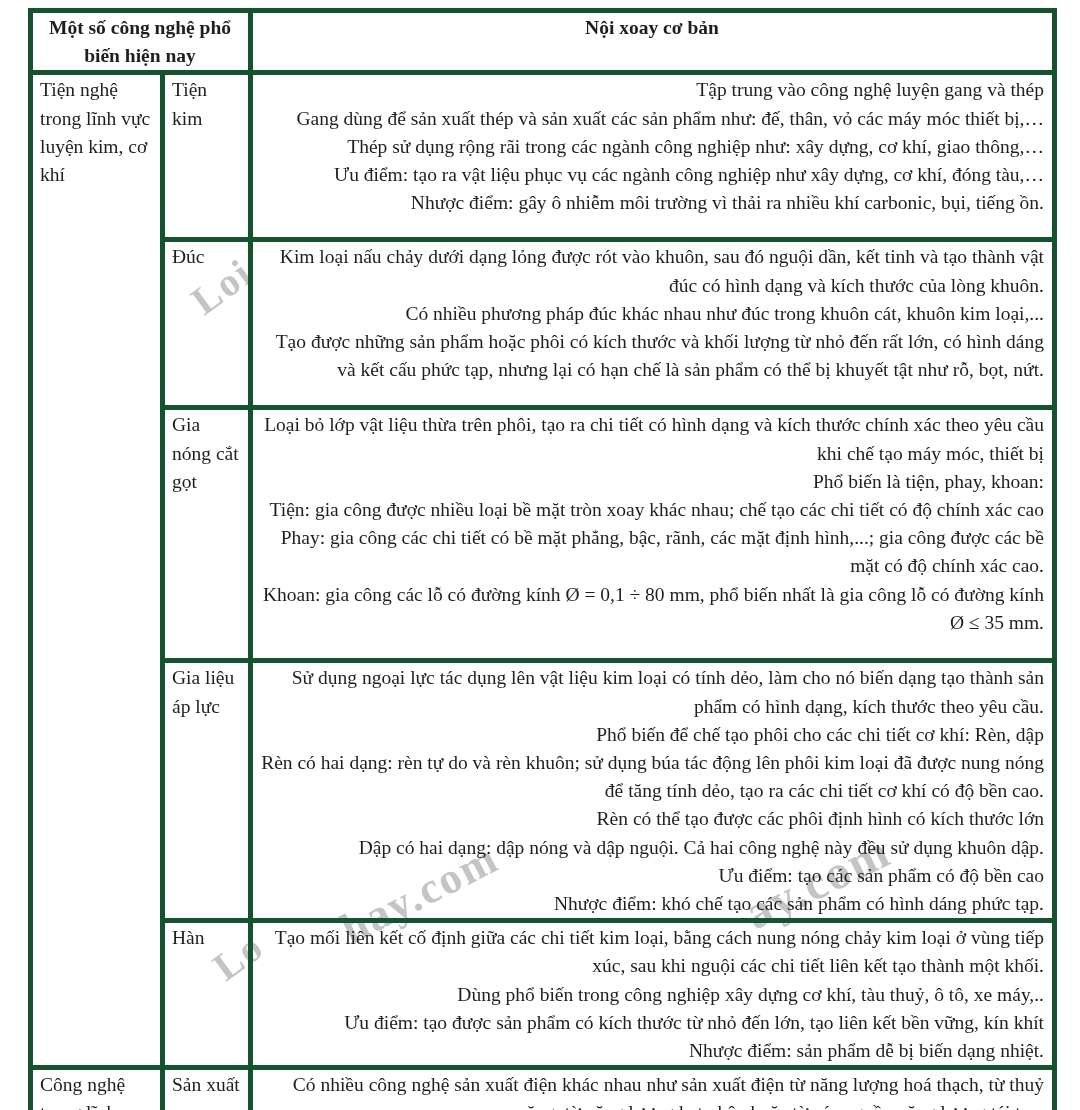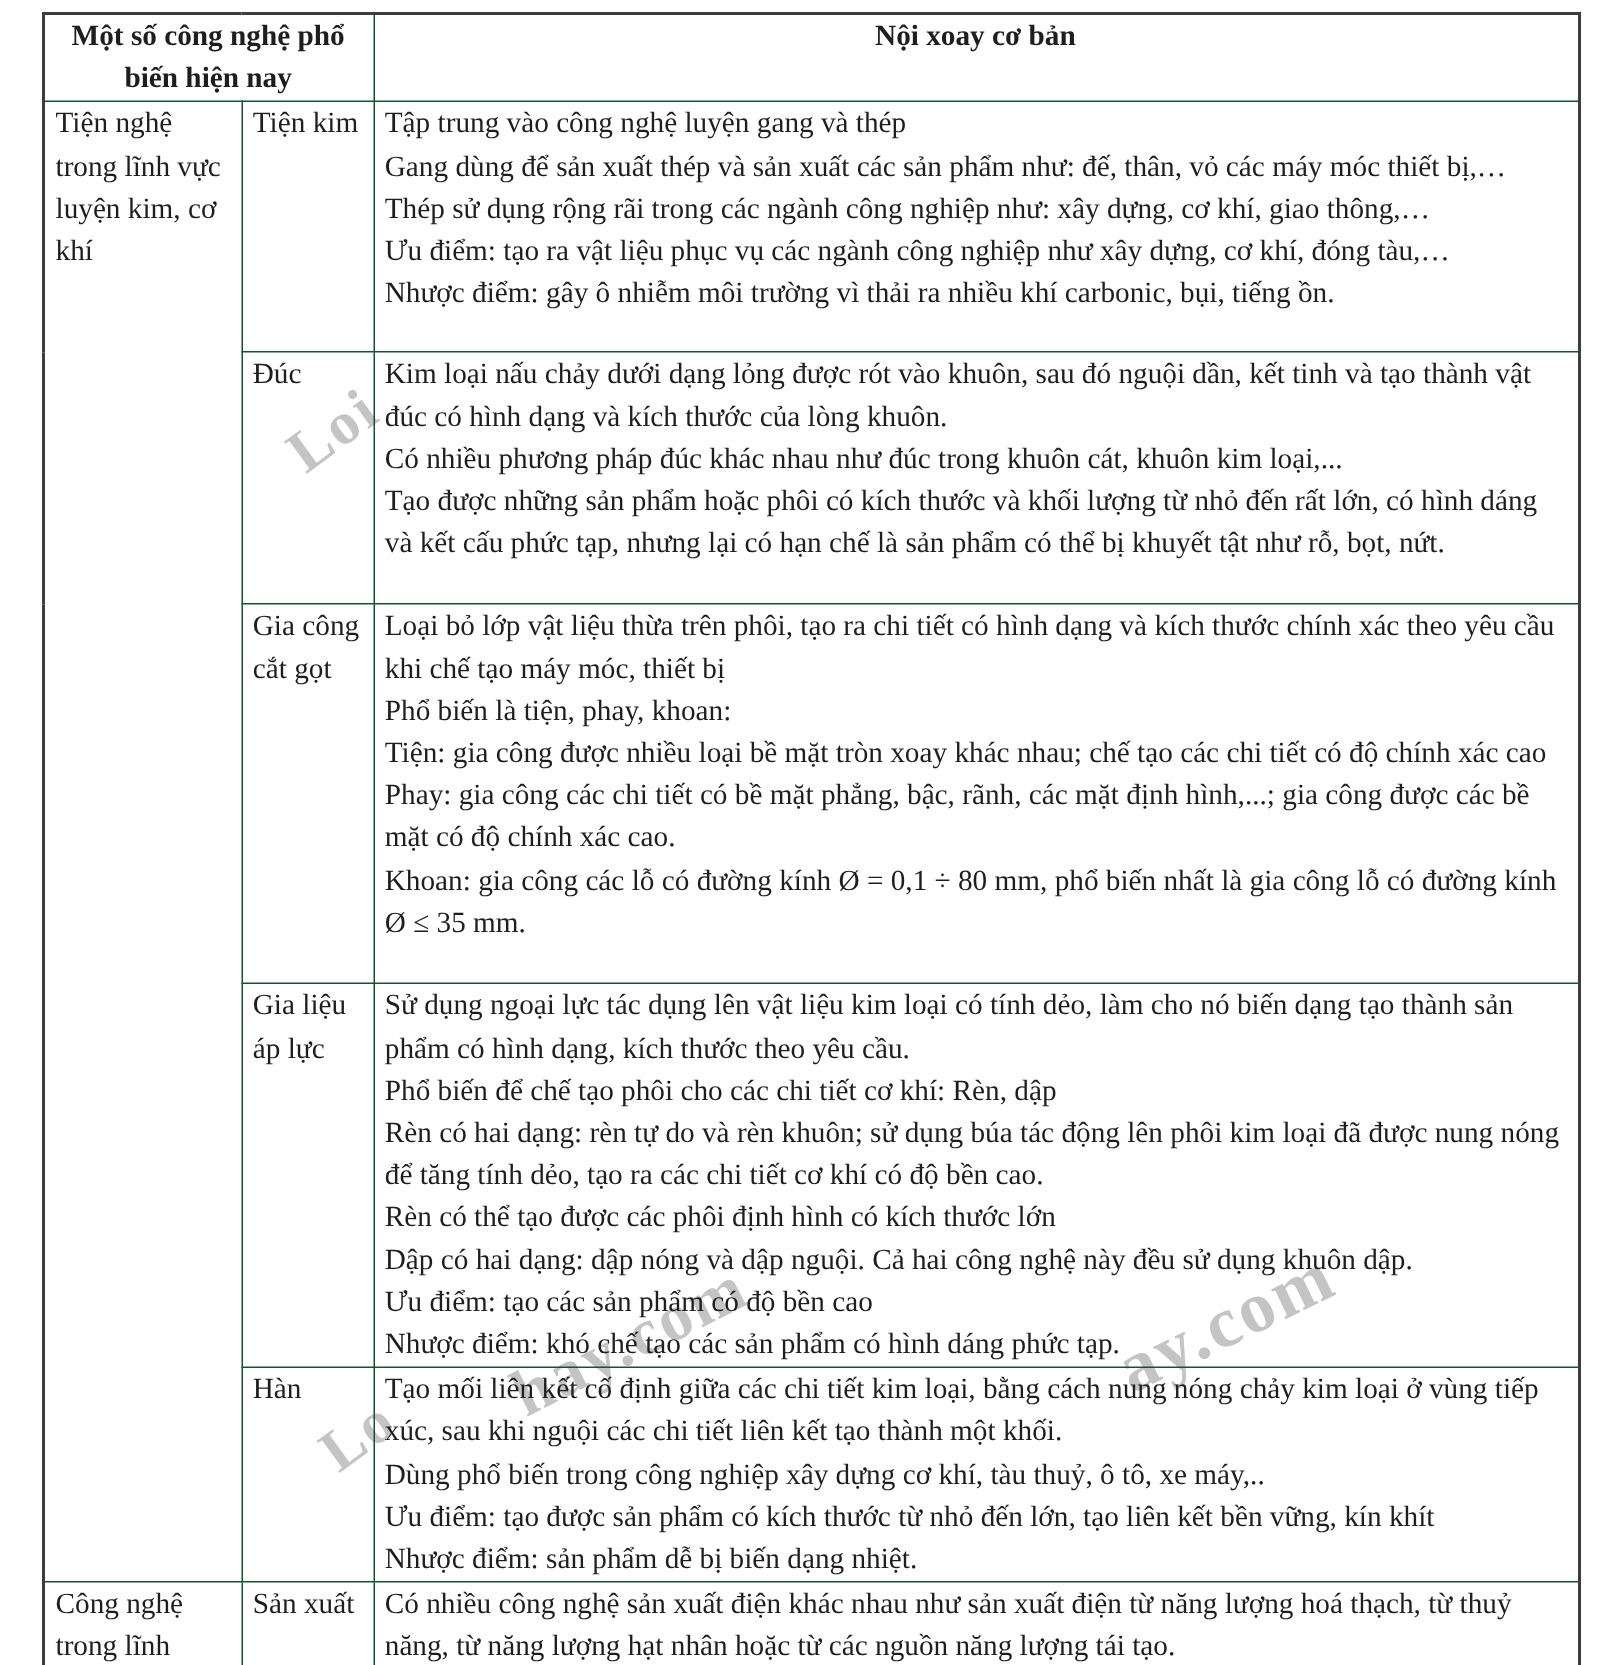--- a/index.html
+++ b/index.html
@@ -12,34 +12,34 @@
     color:#1e1e1e;
   }
   table.doc {
     position:absolute; left:28px; top:8px;
     width:1024px;
     border-collapse:collapse;
     table-layout:fixed;
     border:2px solid #3d3d3d;
   }
   table.doc td {
-    border:1px solid #14532d;
+    border:5px solid #14532d;
     vertical-align:top;
     padding:1px 8px 0 7px;
     font-size:19.5px;
     line-height:28.2px;
     overflow:hidden;
   }
   td.th {
     font-weight:bold;
     text-align:center;
     font-size:20px;
     padding-top:3px;
   }
-  td.content { white-space:pre-line; }
+  td.content { white-space:pre-line;text-align:right; }
   tr.r-head { height:53px; }
   tr.r0 { height:167px; }
   tr.r1 { height:168px; }
   tr.r2 { height:253px; }
   tr.r3 { height:249px; }
   tr.r4 { height:140px; }
   tr.r5 { height:52px; }
   .wm {
     position:absolute;
     font-family:"Liberation Serif", serif;
@@ -85,21 +85,21 @@
 Ưu điểm: tạo ra vật liệu phục vụ các ngành công nghiệp như xây dựng, cơ khí, đóng tàu,…
 Nhược điểm: gây ô nhiễm môi trường vì thải ra nhiều khí carbonic, bụi, tiếng ồn.</td>
       </tr>
       <tr class="r1">
         <td>Đúc</td>
         <td class="content">Kim loại nấu chảy dưới dạng lỏng được rót vào khuôn, sau đó nguội dần, kết tinh và tạo thành vật đúc có hình dạng và kích thước của lòng khuôn.
 Có nhiều phương pháp đúc khác nhau như đúc trong khuôn cát, khuôn kim loại,...
 Tạo được những sản phẩm hoặc phôi có kích thước và khối lượng từ nhỏ đến rất lớn, có hình dáng và kết cấu phức tạp, nhưng lại có hạn chế là sản phẩm có thể bị khuyết tật như rỗ, bọt, nứt.</td>
       </tr>
       <tr class="r2">
-        <td>Gia công cắt gọt</td>
+        <td>Gia nóng cắt gọt</td>
         <td class="content">Loại bỏ lớp vật liệu thừa trên phôi, tạo ra chi tiết có hình dạng và kích thước chính xác theo yêu cầu khi chế tạo máy móc, thiết bị
 Phổ biến là tiện, phay, khoan:
 Tiện: gia công được nhiều loại bề mặt tròn xoay khác nhau; chế tạo các chi tiết có độ chính xác cao
 Phay: gia công các chi tiết có bề mặt phẳng, bậc, rãnh, các mặt định hình,...; gia công được các bề mặt có độ chính xác cao.
 Khoan: gia công các lỗ có đường kính Ø = 0,1 ÷ 80 mm, phổ biến nhất là gia công lỗ có đường kính Ø ≤ 35 mm.</td>
       </tr>
       <tr class="r3">
         <td>Gia liệu áp lực</td>
         <td class="content">Sử dụng ngoại lực tác dụng lên vật liệu kim loại có tính dẻo, làm cho nó biến dạng tạo thành sản phẩm có hình dạng, kích thước theo yêu cầu.
 Phổ biến để chế tạo phôi cho các chi tiết cơ khí: Rèn, dập

